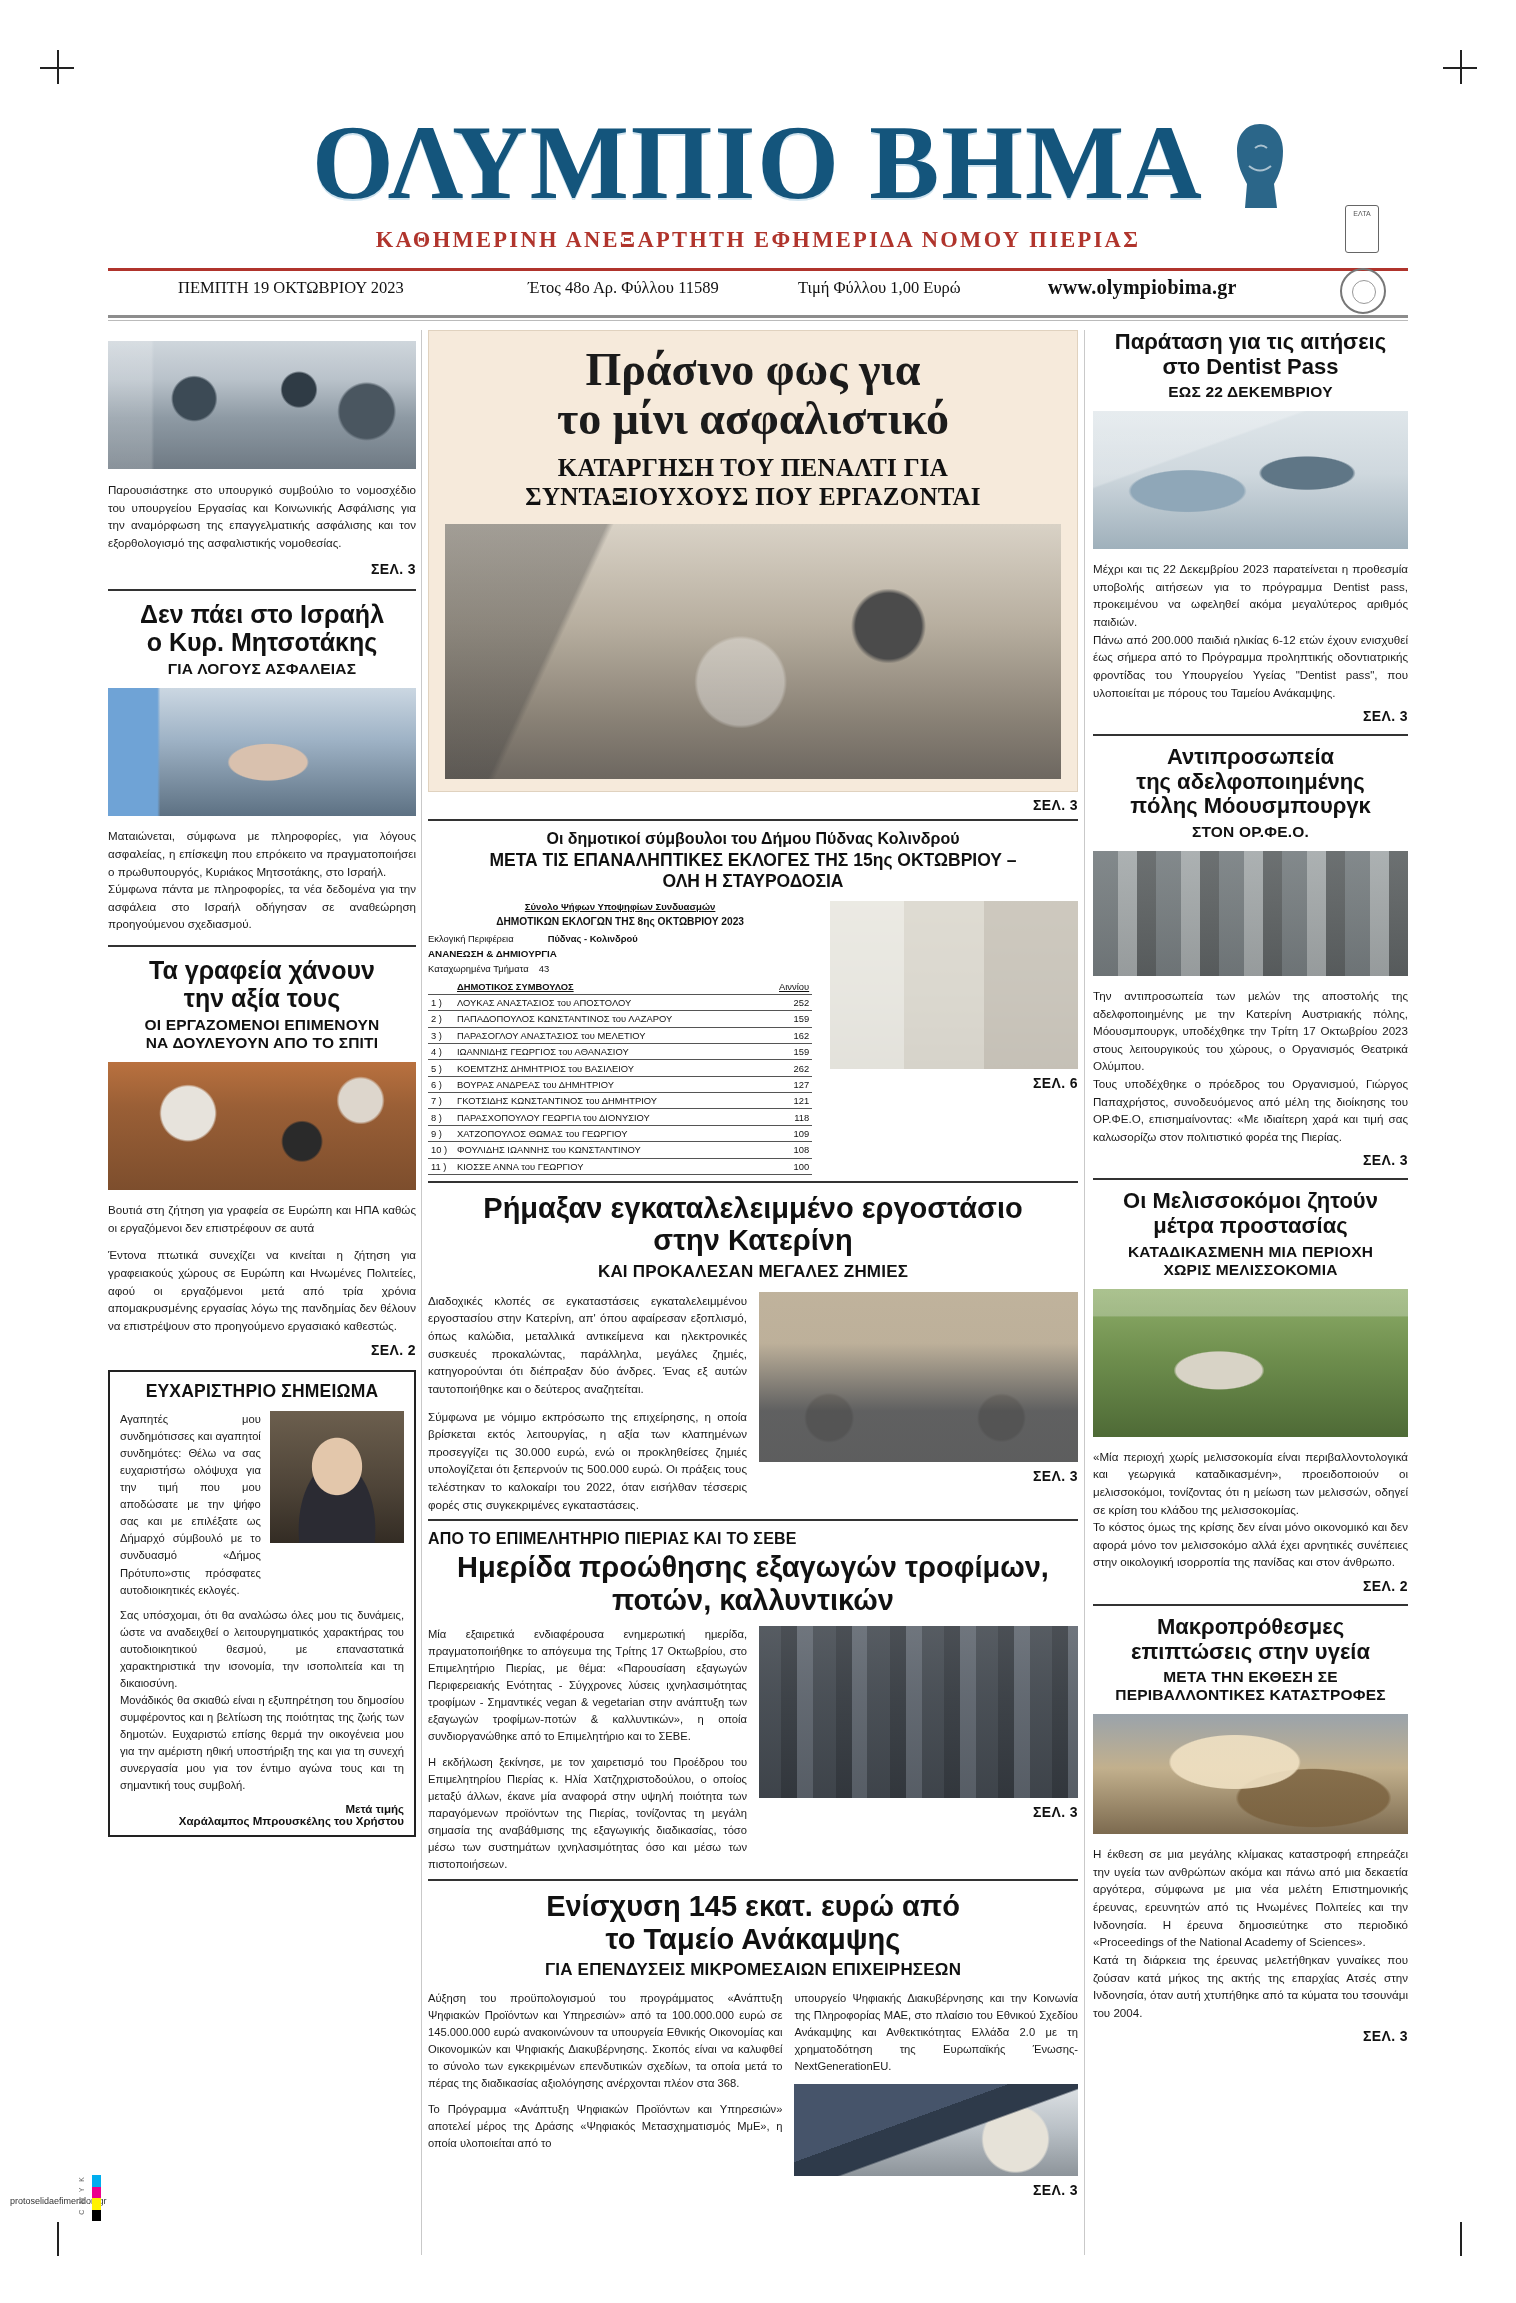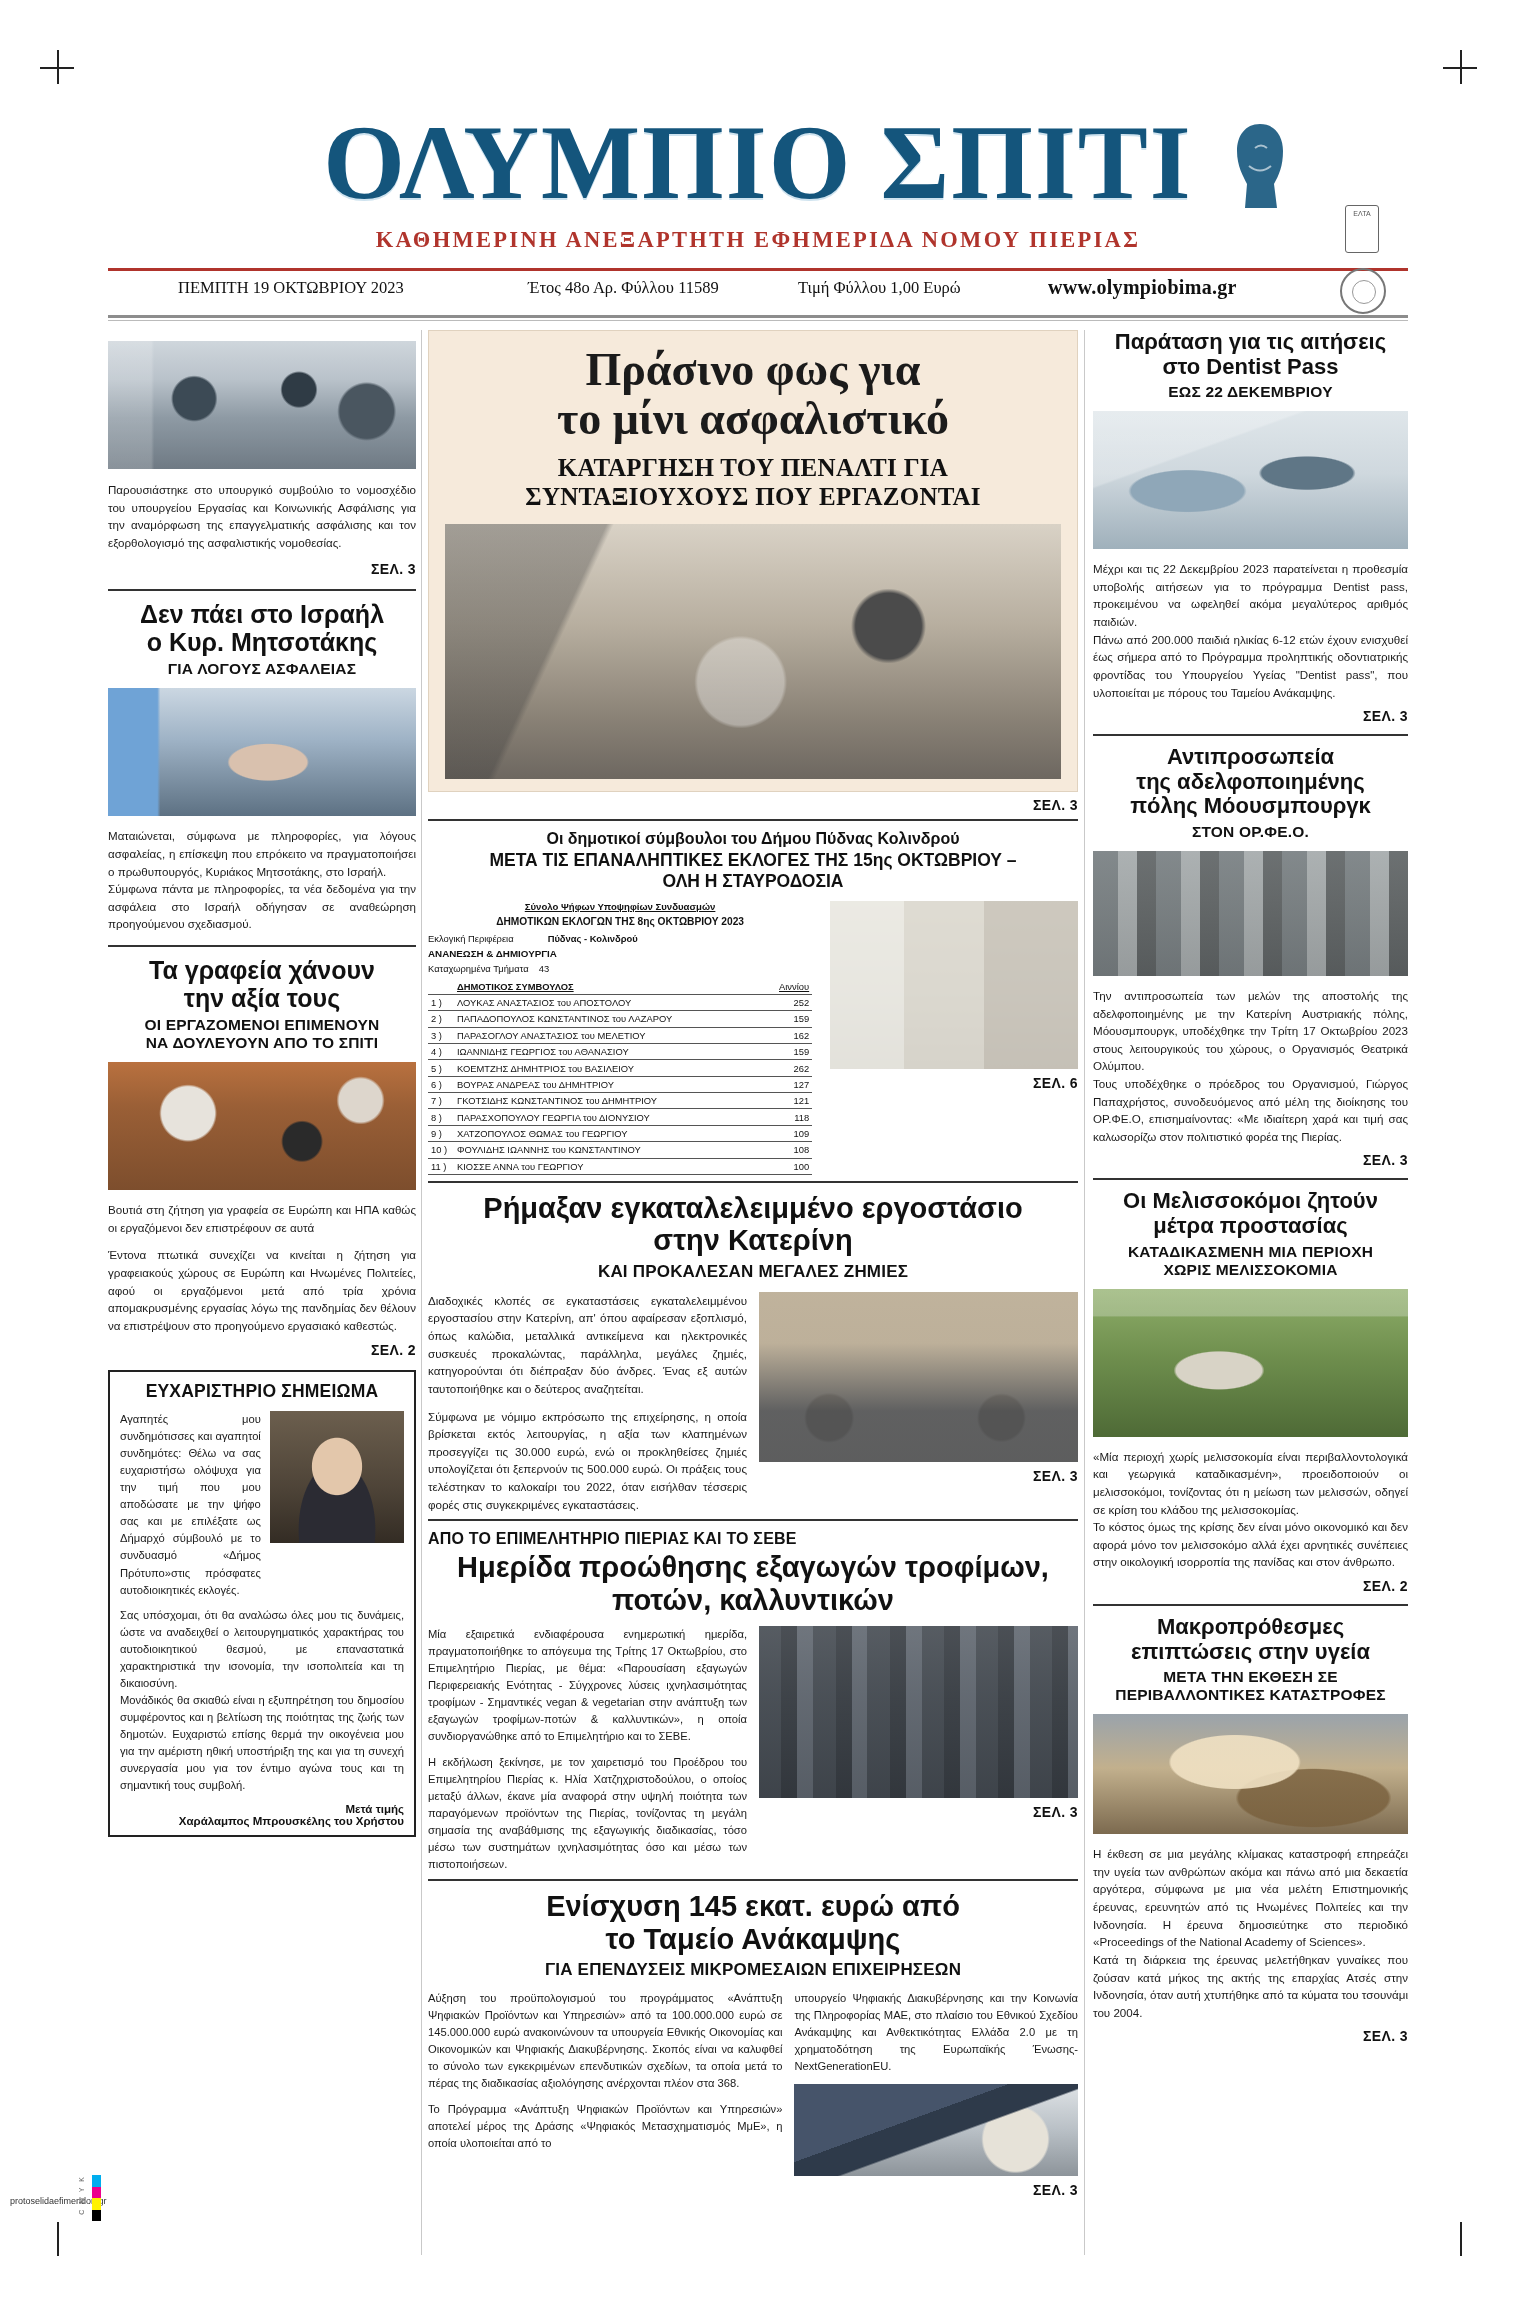--- a/index.html
+++ b/index.html
@@ -170,21 +170,21 @@
 <body>
 
 <div class="page">
 
   <div class="crop v" style="left:57px; top:50px;"></div>
   <div class="crop h" style="left:40px; top:67px;"></div>
   <div class="crop v" style="left:1460px; top:50px;"></div>
   <div class="crop h" style="left:1443px; top:67px;"></div>
 
   <div class="masthead">
-    <div class="masthead-title">ΟΛΥΜΠΙΟ ΣΠΙΤΙ</div>
+    <div class="masthead-title">ΟΛΥΜΠΙΟ ΒΗΜΑ</div>
     <div class="masthead-sub">ΚΑΘΗΜΕΡΙΝΗ ΑΝΕΞΑΡΤΗΤΗ ΕΦΗΜΕΡΙΔΑ ΝΟΜΟΥ ΠΙΕΡΙΑΣ</div>
   </div>
 
   <div class="bust">
     <svg viewBox="0 0 70 95">
       <path d="M35 6 C20 6 12 18 12 33 C12 48 18 58 22 66 L20 90 L52 90 L49 66 C54 57 58 48 58 33 C58 18 50 6 35 6 Z" fill="#14557c" opacity="0.9"></path>
       <path d="M30 30 q6 -5 12 0" stroke="#fff" stroke-width="2" fill="none" opacity=".6"></path>
       <path d="M24 48 q11 9 22 0" stroke="#fff" stroke-width="2" fill="none" opacity=".6"></path>
     </svg>
   </div>

